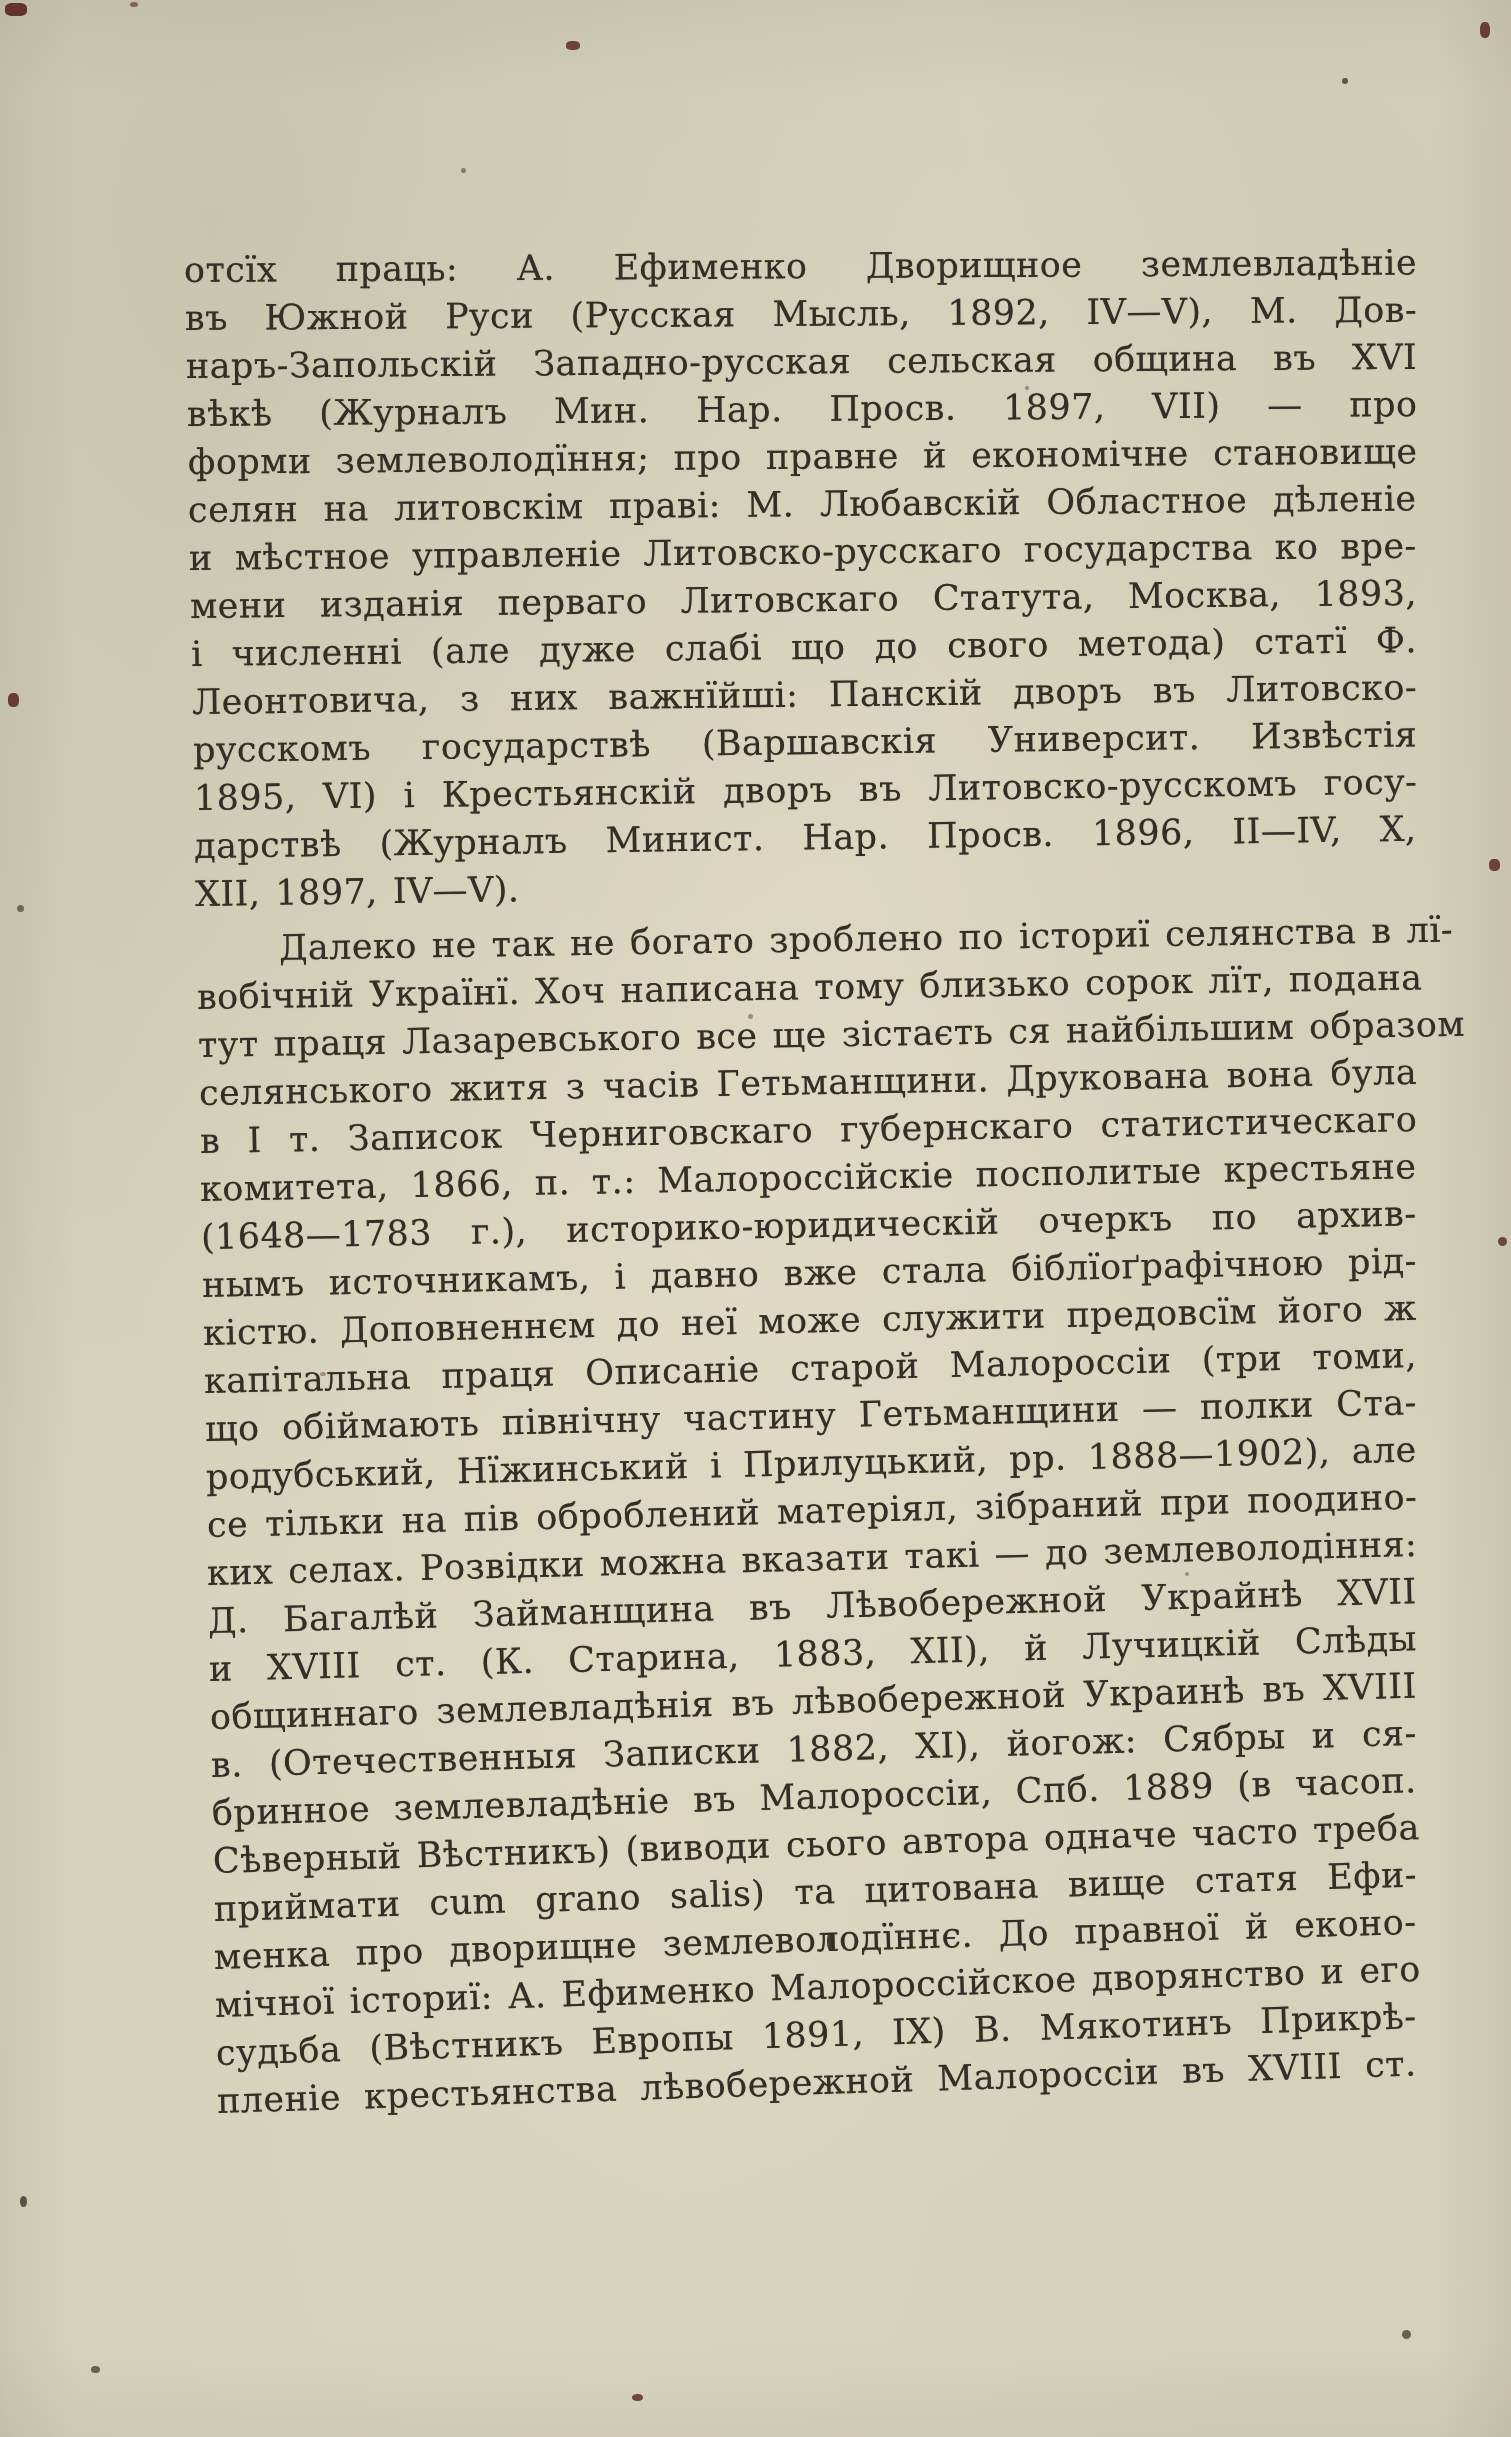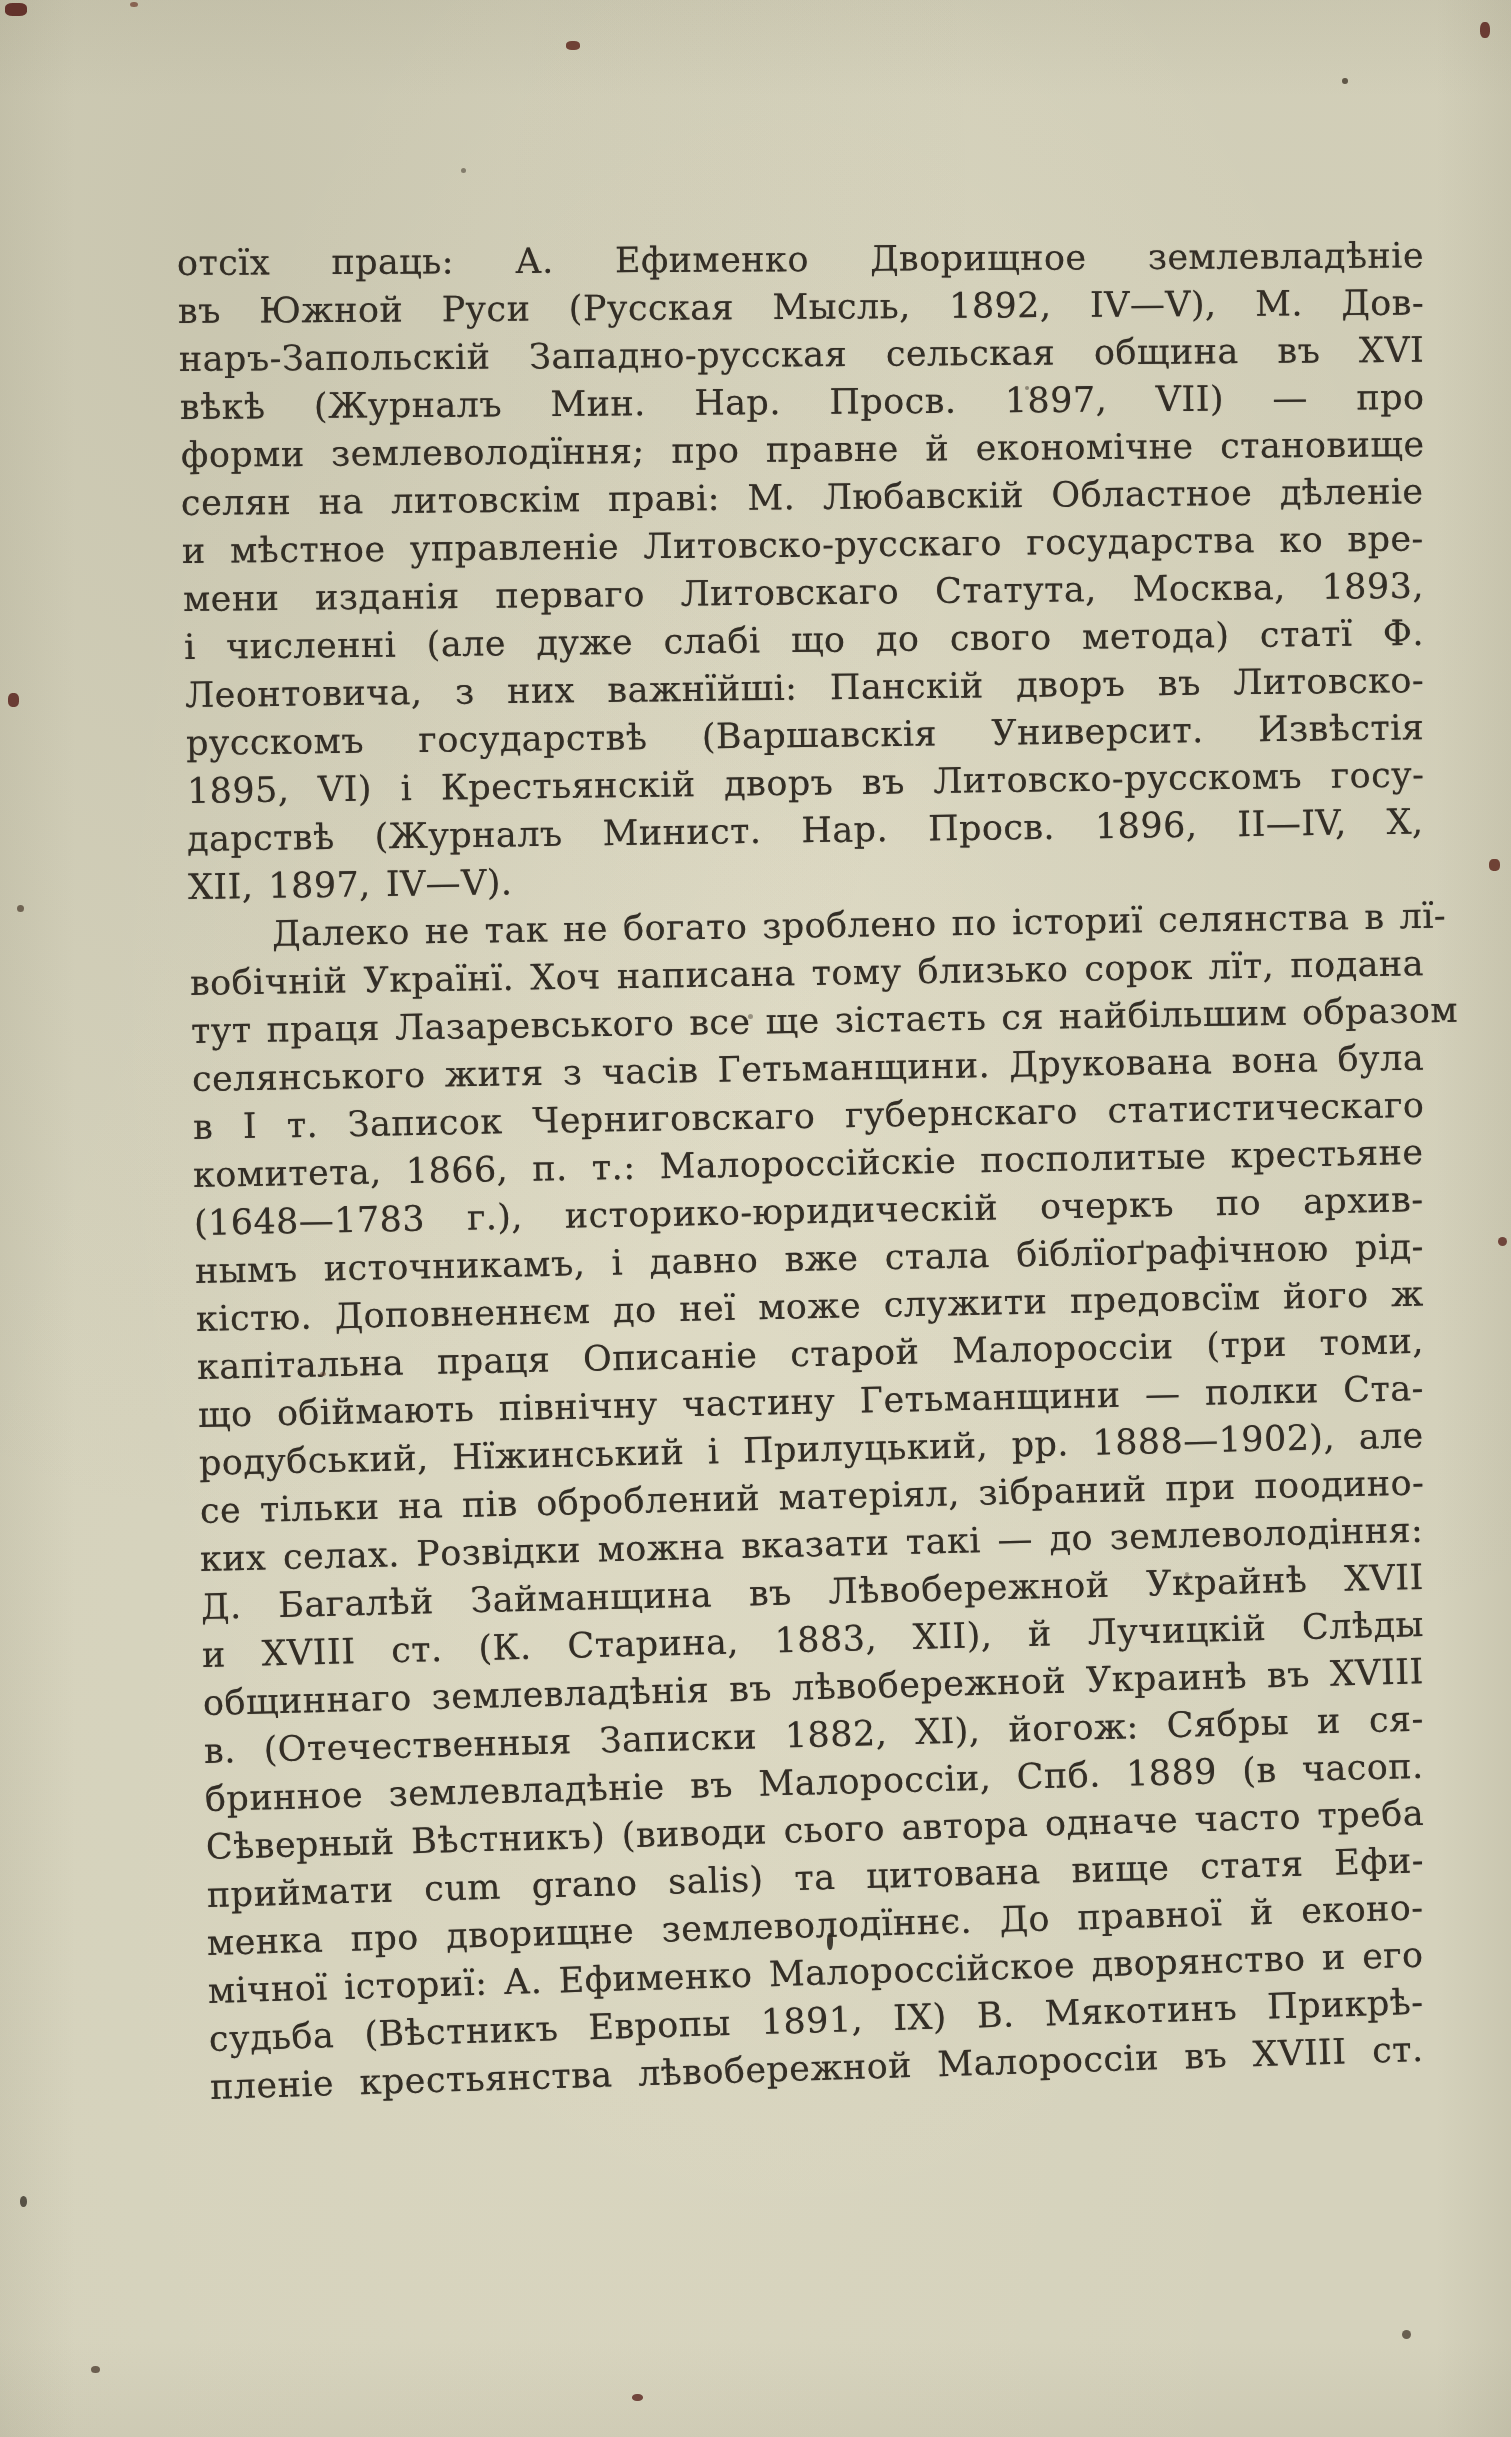--- a/index.html
+++ b/index.html
@@ -27,21 +27,21 @@
     left: 177px;
     top: 239px;
     width: 1247px;
     color: var(--ink, #332e26);
     font-size: 35px;
     line-height: 48px;
     letter-spacing: 0.012em;
     word-spacing: 0.10em;
     text-shadow: 0 0 0.8px rgba(47, 42, 34, 0.55);
   }
-  .paragraph { margin: 0; }
+  .paragraph { margin: 7px; }
   .line {
     height: 48px;
     text-align: justify;
     text-align-last: justify;
     white-space: nowrap;
     transform-origin: 0 50%;
   }
   .line.no-fill {
     text-align-last: left;
   }

